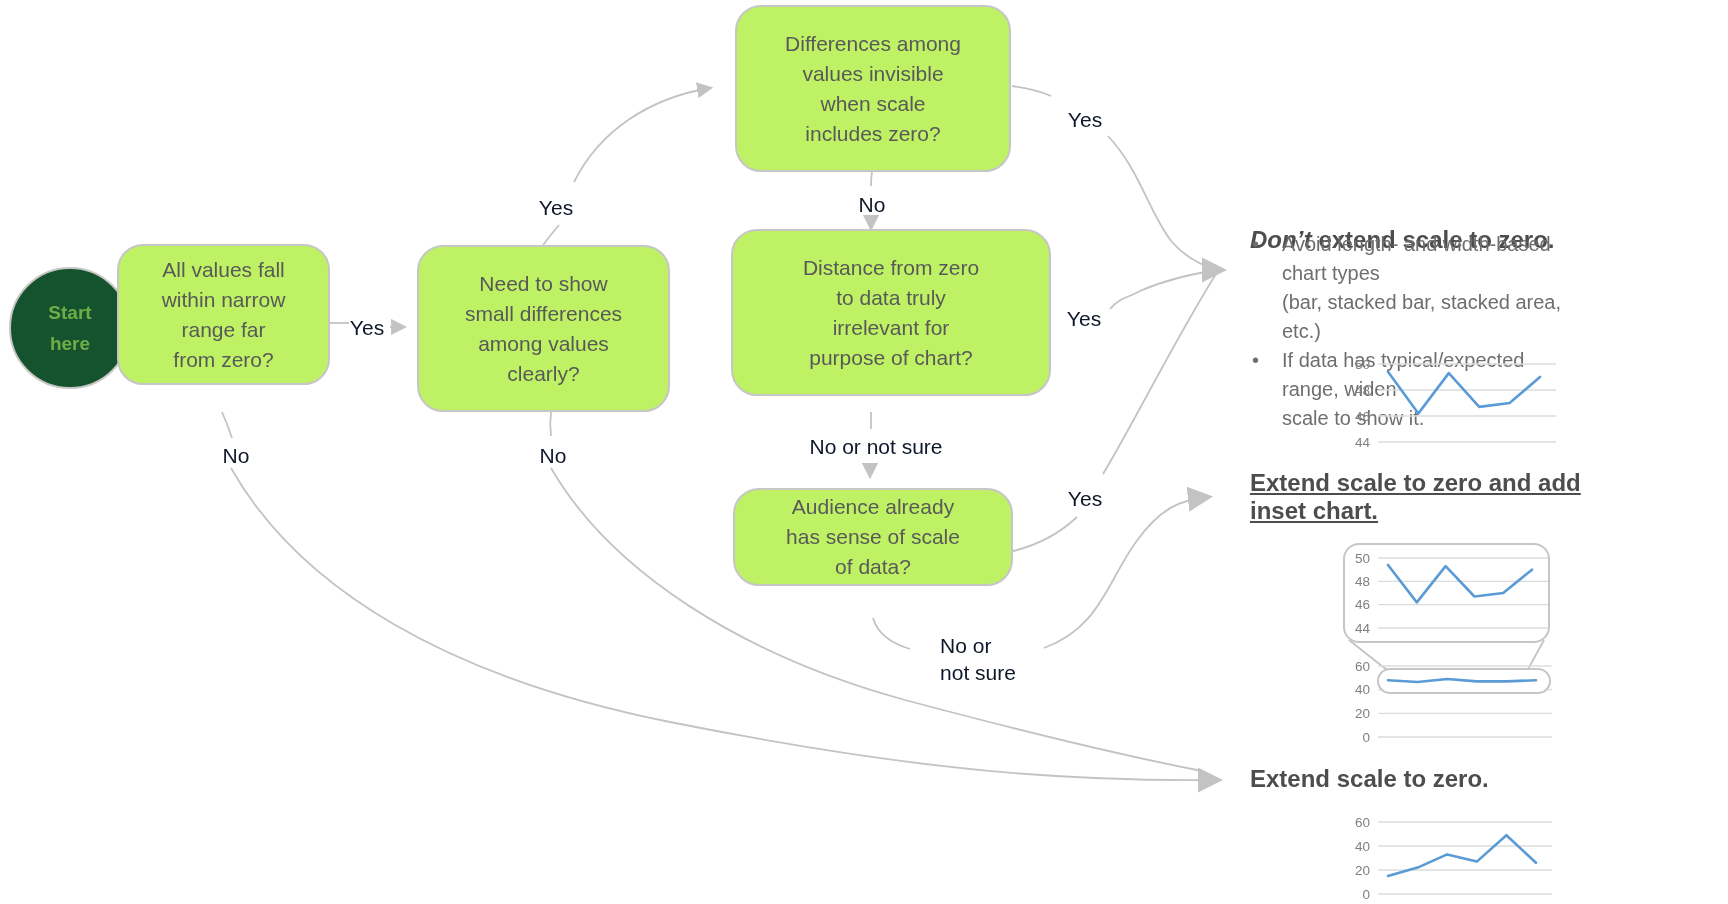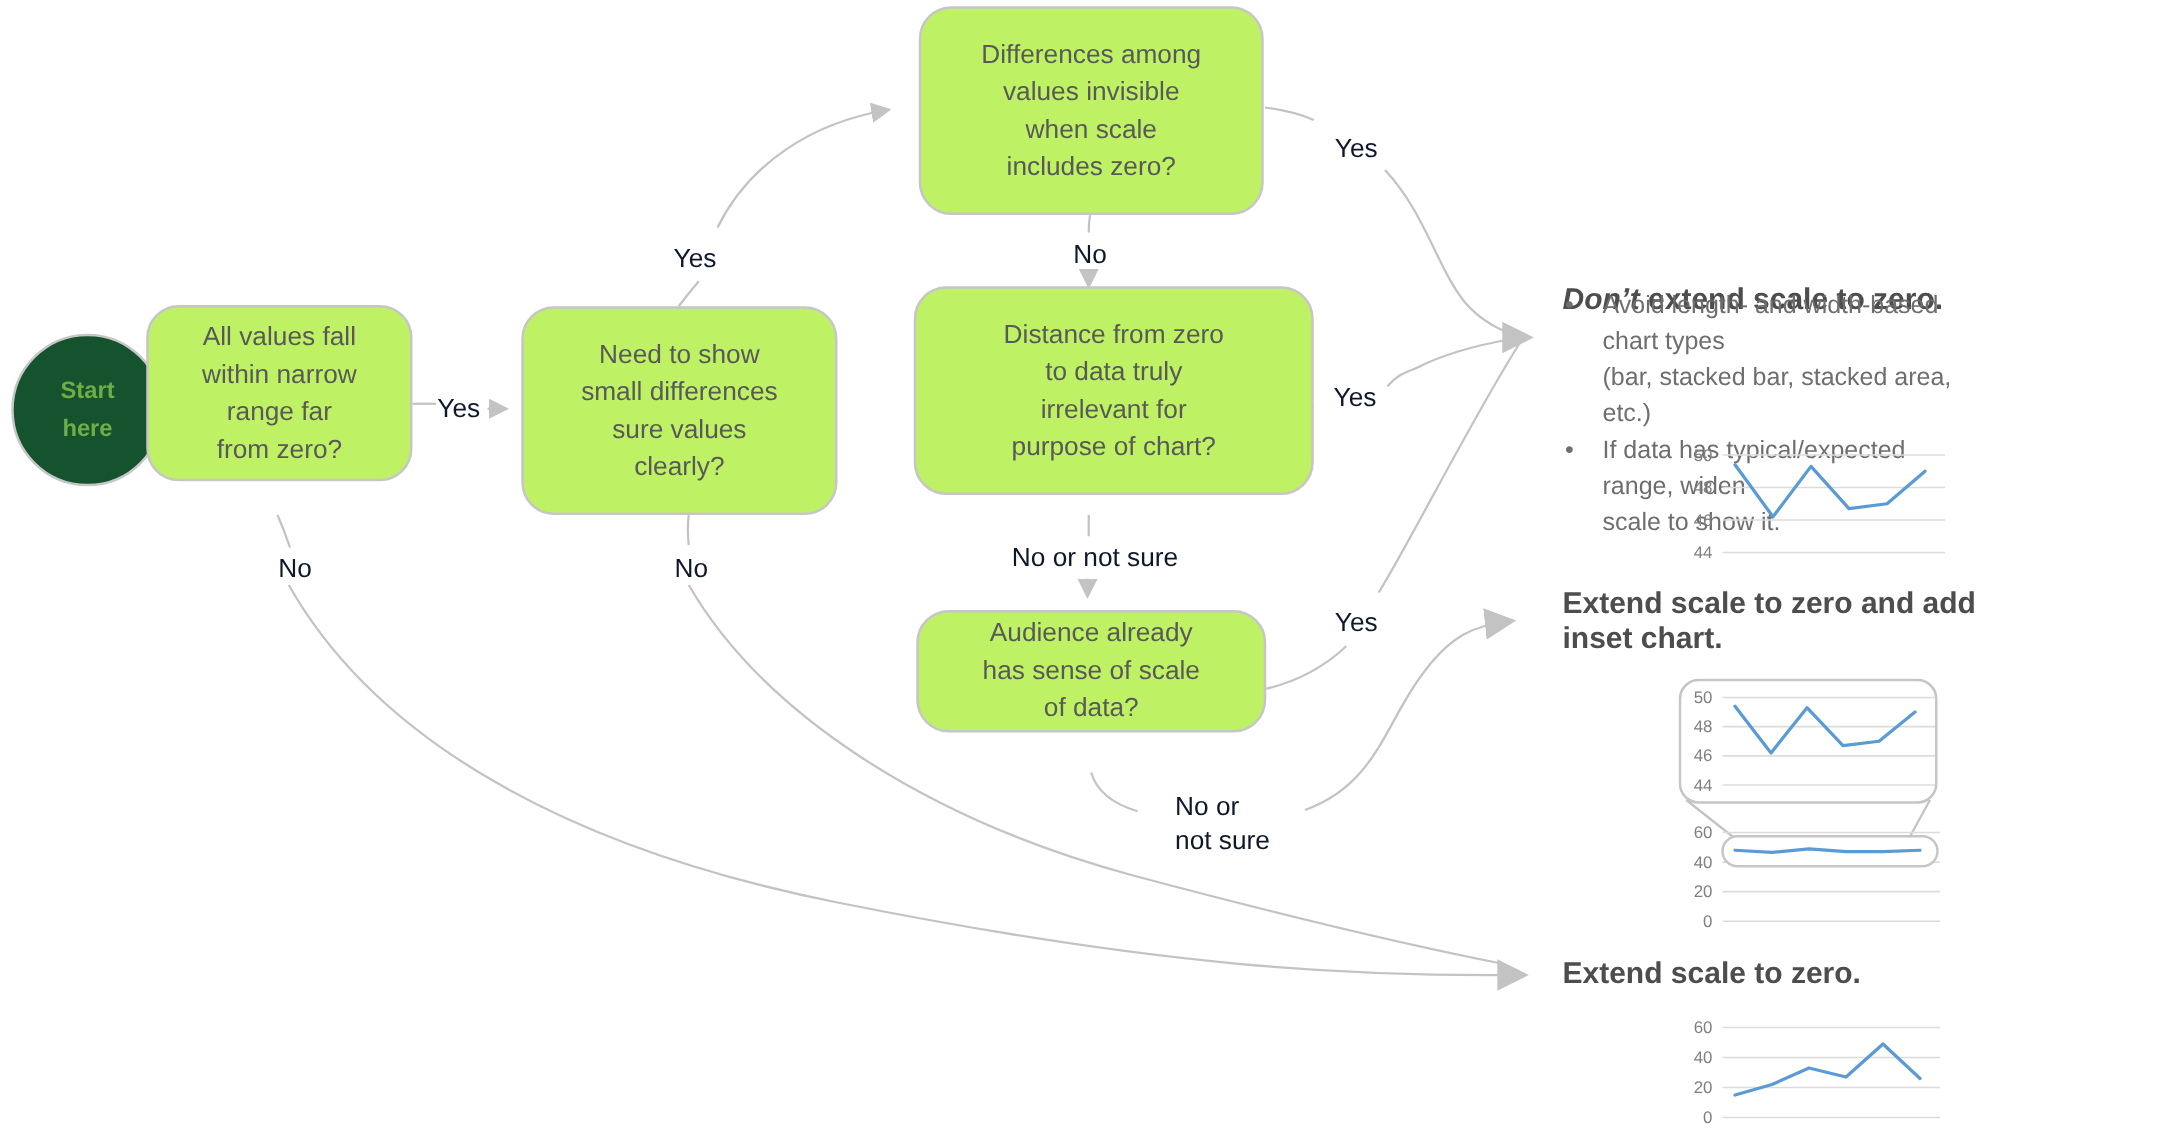--- a/index.html
+++ b/index.html
@@ -76,21 +76,21 @@
 
   <div class="start-circle" style="left:9px;top:267px;width:122px;height:122px;color:#6FAD47;">Start
 here</div>
 
   <div class="box" style="left:117px;top:244px;width:213px;height:141px;">All values fall
 within narrow
 range far
 from zero?</div>
   <div class="box" style="left:417px;top:245px;width:253px;height:167px;">Need to show
 small differences
-sure values
+among values
 clearly?</div>
   <div class="box" style="left:735px;top:5px;width:276px;height:167px;">Differences among
 values invisible
 when scale
 includes zero?</div>
   <div class="box" style="left:731px;top:229px;width:320px;height:167px;text-align:center;">Distance from zero
 to data truly
 irrelevant for
 purpose of chart?</div>
   <div class="box" style="left:733px;top:488px;width:280px;height:98px;">Audience already
@@ -129,21 +129,21 @@
         <text x="40" y="16.5" text-anchor="end" font-size="13.5" fill="#808080" font-family="&quot;Liberation Sans&quot;,&quot;DejaVu Sans&quot;,sans-serif">50</text>
         <line x1="48" y1="38" x2="226" y2="38" stroke="#DCDCDC" stroke-width="1.3"></line>
         <text x="40" y="42.5" text-anchor="end" font-size="13.5" fill="#808080" font-family="&quot;Liberation Sans&quot;,&quot;DejaVu Sans&quot;,sans-serif">48</text>
         <line x1="48" y1="64" x2="226" y2="64" stroke="#DCDCDC" stroke-width="1.3"></line>
         <text x="40" y="68.5" text-anchor="end" font-size="13.5" fill="#808080" font-family="&quot;Liberation Sans&quot;,&quot;DejaVu Sans&quot;,sans-serif">46</text>
         <line x1="48" y1="90" x2="226" y2="90" stroke="#DCDCDC" stroke-width="1.3"></line>
         <text x="40" y="94.5" text-anchor="end" font-size="13.5" fill="#808080" font-family="&quot;Liberation Sans&quot;,&quot;DejaVu Sans&quot;,sans-serif">44</text>
         <polyline points="58,19.80000000000002 88.4,61.39999999999996 118.8,21.100000000000037 149.2,54.89999999999996 179.6,51 210,25" fill="none" stroke="#5B9BD5" stroke-width="2.6" stroke-linejoin="round" stroke-linecap="round"></polyline>
       </svg></div>
 
-  <div class="heading" style="left:1250px;top:469px;">Extend scale to zero and add
+  <div class="heading" style="left:1250px;top:469px;text-decoration:underline;">Extend scale to zero and add
 inset chart.</div>
   <div class="callout-box" style="left:1343px;top:543px;width:207px;height:100px;"></div>
   <div class="chart" style="left:1330px;top:546px;"><svg width="224" height="92">
         <line x1="48" y1="12" x2="218" y2="12" stroke="#DCDCDC" stroke-width="1.3"></line>
         <text x="40" y="16.5" text-anchor="end" font-size="13.5" fill="#808080" font-family="&quot;Liberation Sans&quot;,&quot;DejaVu Sans&quot;,sans-serif">50</text>
         <line x1="48" y1="35.33333333333333" x2="218" y2="35.33333333333333" stroke="#DCDCDC" stroke-width="1.3"></line>
         <text x="40" y="39.83333333333333" text-anchor="end" font-size="13.5" fill="#808080" font-family="&quot;Liberation Sans&quot;,&quot;DejaVu Sans&quot;,sans-serif">48</text>
         <line x1="48" y1="58.666666666666664" x2="218" y2="58.666666666666664" stroke="#DCDCDC" stroke-width="1.3"></line>
         <text x="40" y="63.166666666666664" text-anchor="end" font-size="13.5" fill="#808080" font-family="&quot;Liberation Sans&quot;,&quot;DejaVu Sans&quot;,sans-serif">46</text>
         <line x1="48" y1="82" x2="218" y2="82" stroke="#DCDCDC" stroke-width="1.3"></line>

